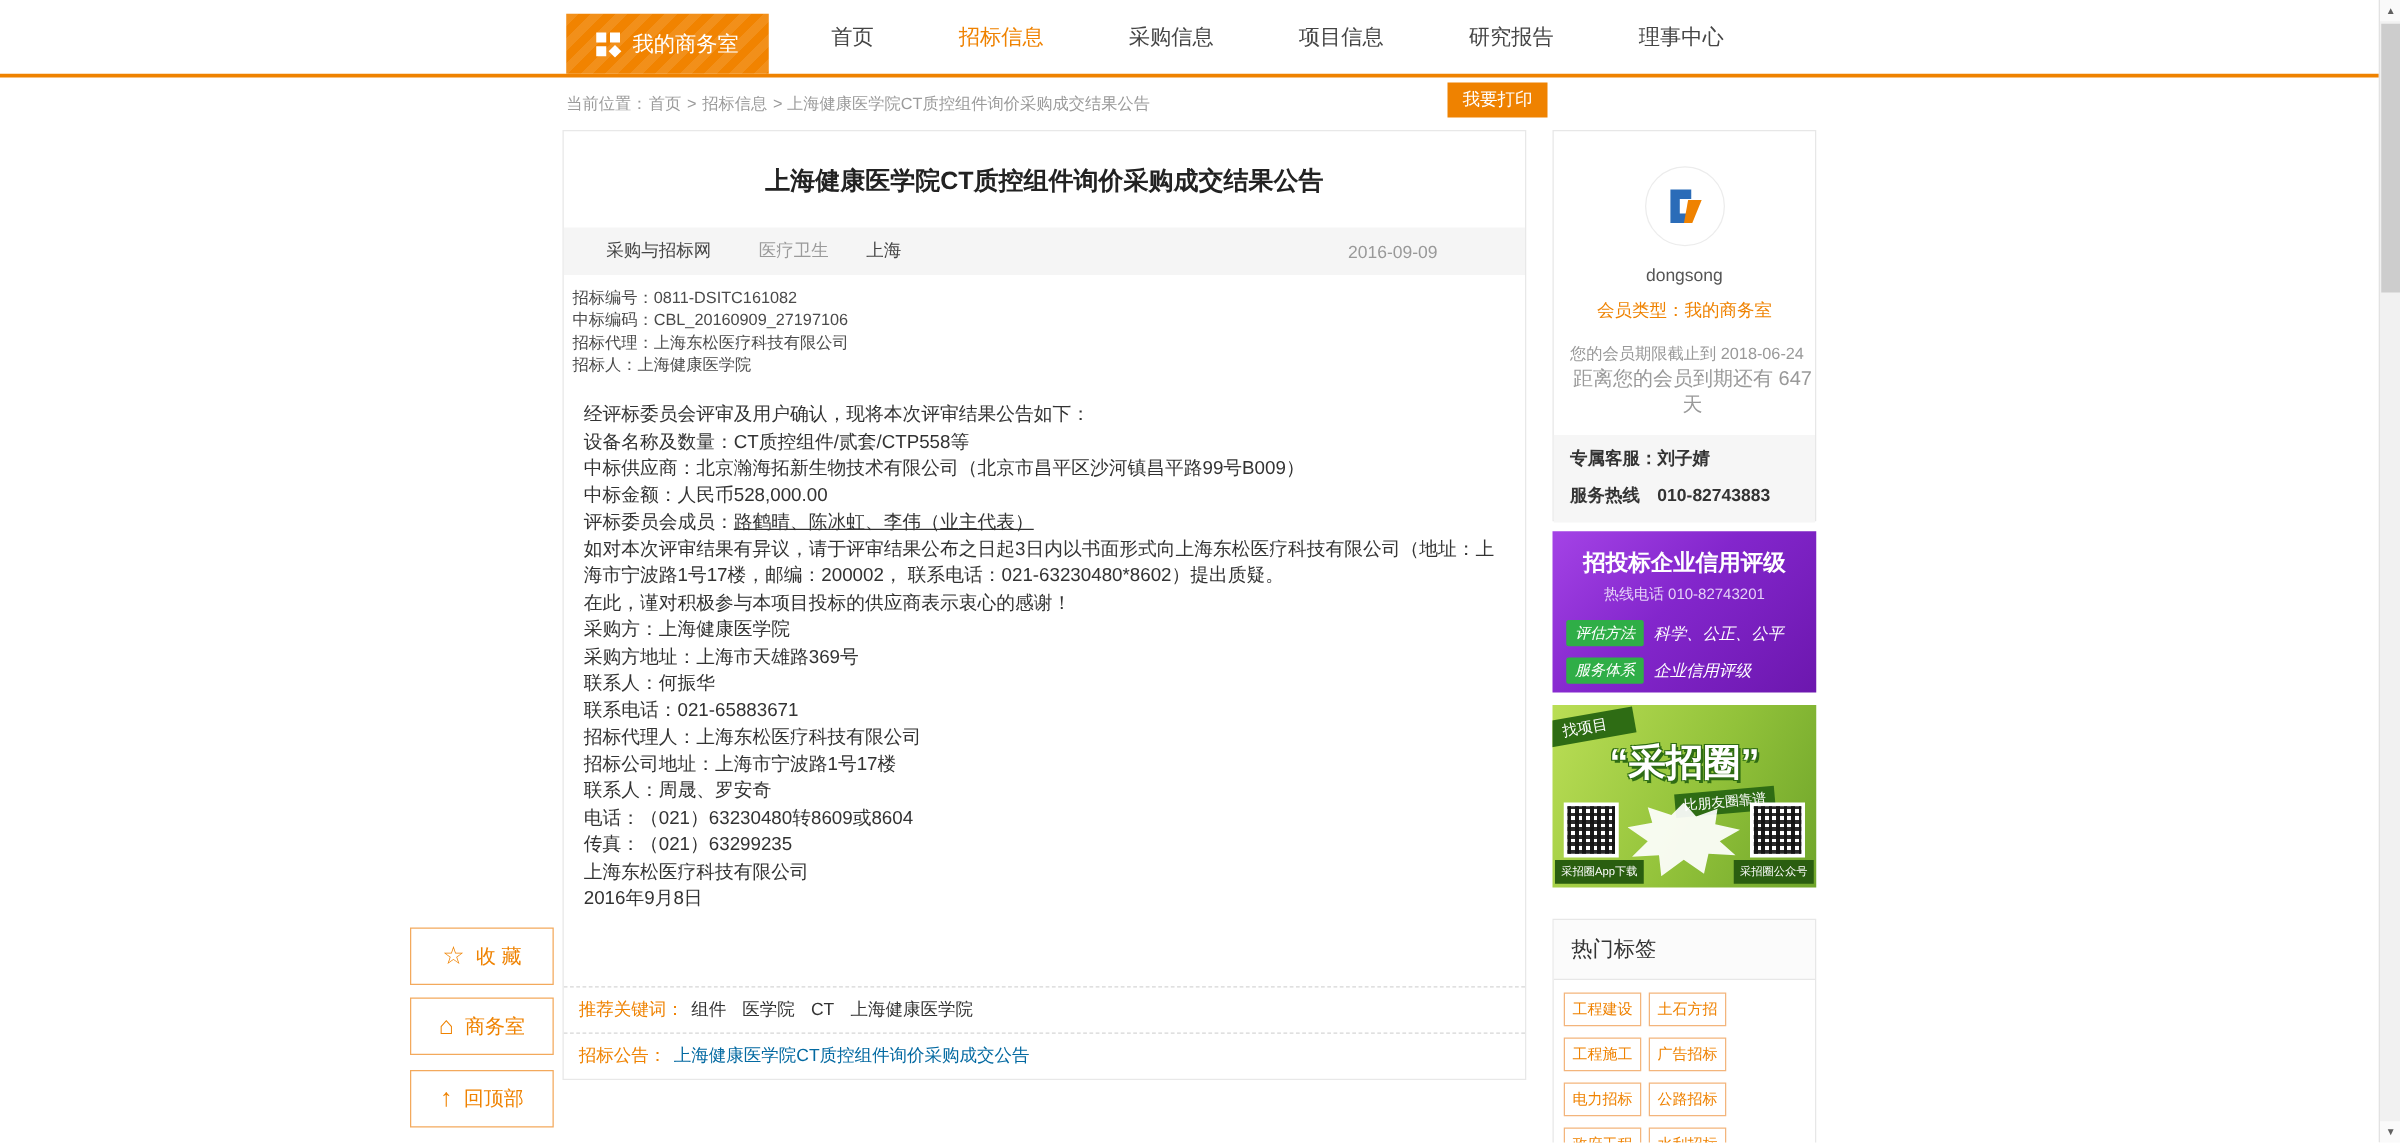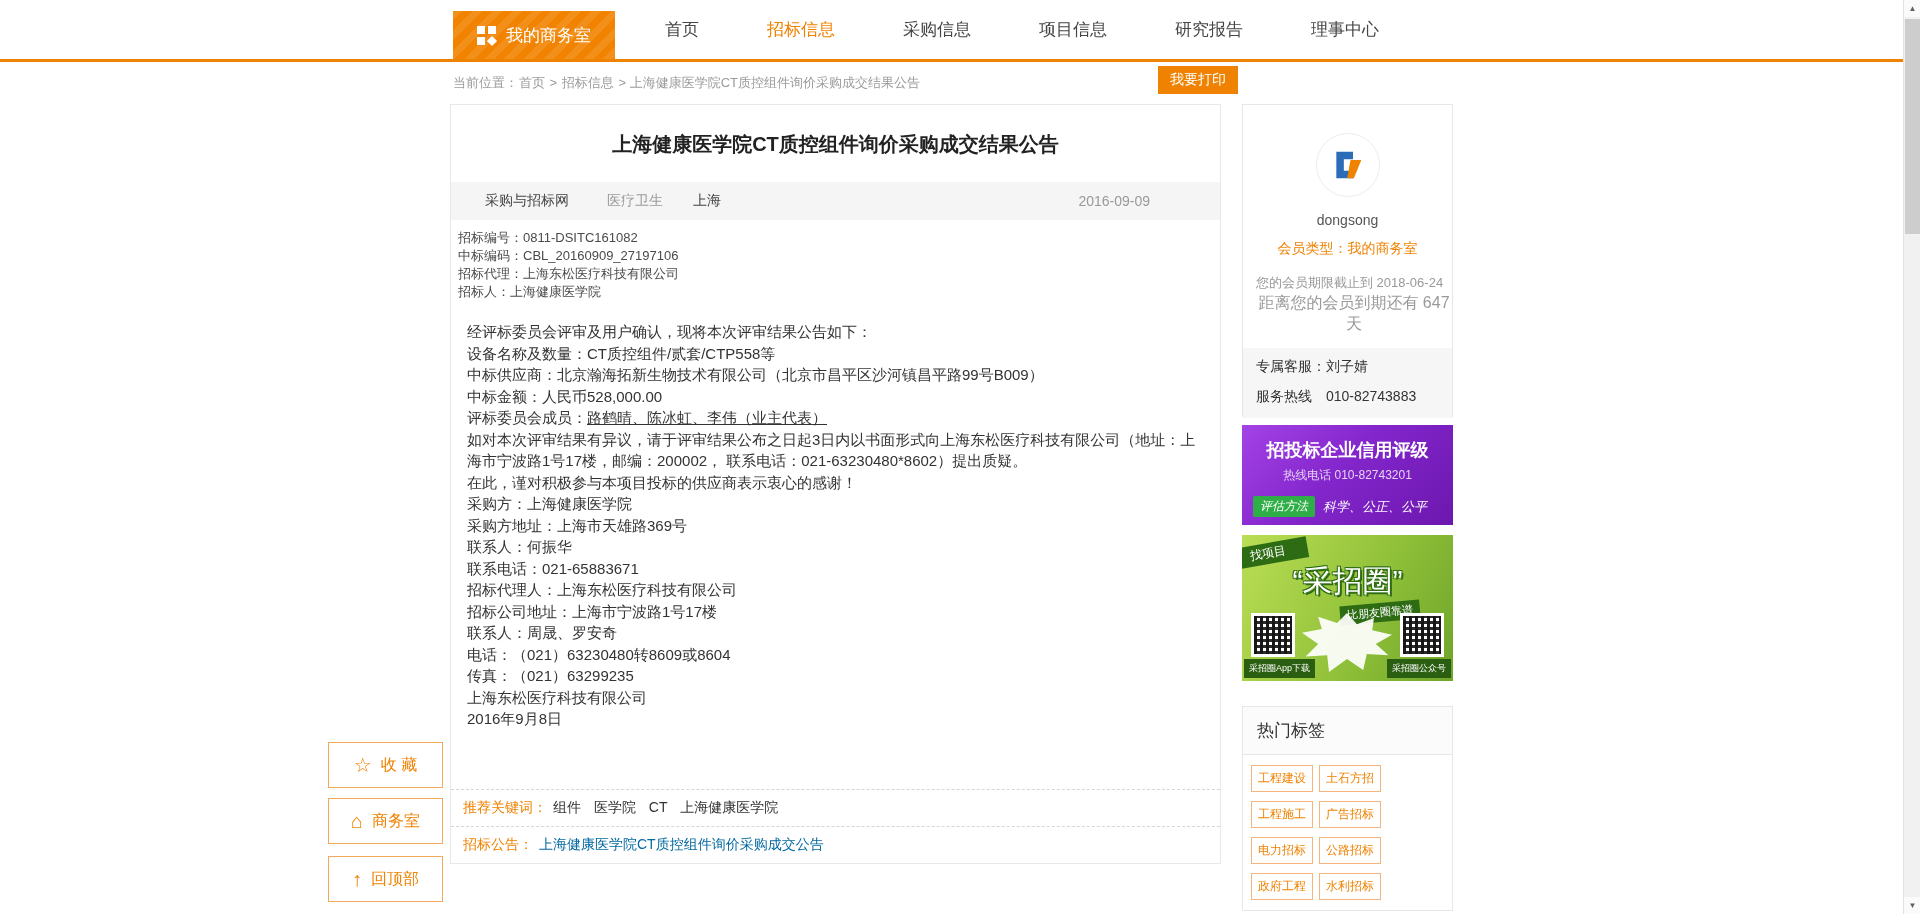--- a/index.html
+++ b/index.html
@@ -87,47 +87,47 @@
   .user-panel { background: #fff; border: 1px solid #e7e7e7; text-align: center; padding-bottom: 0; height: 313px; }
   .avatar {
     margin: 28px auto 0; width: 64px; height: 64px; border-radius: 50%;
     border: 1px solid #ececec; display: flex; align-items: center; justify-content: center;
     background: #fff; cursor: pointer;
   }
   .user-name { margin-top: 15px; font-size: 14px; color: #555; }
   .member-type { margin-top: 12px; font-size: 14px; color: #ef8200; }
   .expiry { margin-top: 16px; font-size: 13px; color: #999; text-align: left; padding-left: 13px; }
   .days-left { margin-top: 1px; font-size: 16px; color: #999; text-align: center; padding-left: 13px; }
-  .service-block { margin-top: 13px; background: #f6f6f6; text-align: left; padding: 10px 13px 12px; }
+  .service-block { margin-top: 13px; background: #f6f6f6; text-align: left; padding: 10px 13px 12px; font-weight: bold; }
   .agent { font-size: 14px; color: #333; }
   .hotline { margin-top: 12px; font-size: 14px; color: #333; }
   .hotline .num { margin-left: 10px; }
 
   .credit-banner {
-    margin-top: 8px; height: 100px; color: #fff; cursor: pointer; overflow: hidden; position: relative;
+    margin-top: 8px; height: 129px; color: #fff; cursor: pointer; overflow: hidden; position: relative;
     background: linear-gradient(135deg, #a443e6 0%, #8326cc 45%, #6c17ae 100%);
   }
   .credit-title { padding-top: 13px; text-align: center; font-size: 18px; font-weight: bold; }
   .credit-phone { margin-top: 5px; text-align: center; font-size: 12px; color: #e6d3f8; }
   .credit-rows { margin-top: 12px; padding: 0 11px; }
   .credit-row { display: flex; align-items: center; margin-bottom: 9px; font-style: italic; }
   .credit-chip { background: #2fae47; color: #fff; font-size: 12px; padding: 2px 7px; border-radius: 2px; flex-shrink: 0; }
   .credit-text { margin-left: 8px; font-size: 13px; }
 
   .qr-banner {
     margin-top: 10px; height: 146px; position: relative; overflow: hidden; cursor: pointer;
     background: linear-gradient(115deg, #bade55 0%, #92c23a 55%, #6fa52a 100%);
   }
   .ribbon {
     position: absolute; top: 8px; left: -14px; transform: rotate(-10deg);
     background: #2e6c14; color: #fff; font-size: 12px; padding: 2px 22px;
   }
   .qr-title {
     position: absolute; top: 26px; left: 0; right: 0; text-align: center;
-    font-size: 30px; font-weight: normal; color: #fff;
+    font-size: 30px; font-weight: bold; color: #fff;
     text-shadow: 2px 2px 0 #2e6c14, -1px -1px 0 #2e6c14, 1px -1px 0 #2e6c14, -1px 1px 0 #2e6c14;
   }
   .qr-sub {
     position: absolute; top: 68px; left: 98px; transform: rotate(-5deg);
     background: #2e6c14; color: #fff; font-size: 11px; padding: 2px 7px;
   }
   .burst {
     position: absolute; bottom: 6px; left: 60px; width: 90px; height: 62px;
     background: rgba(255,255,255,.92);
     clip-path: polygon(50% 0,61% 18%,80% 8%,78% 28%,100% 35%,82% 50%,96% 68%,72% 66%,68% 92%,50% 74%,30% 95%,28% 68%,4% 70%,18% 50%,0 32%,22% 26%,18% 6%,39% 16%);

